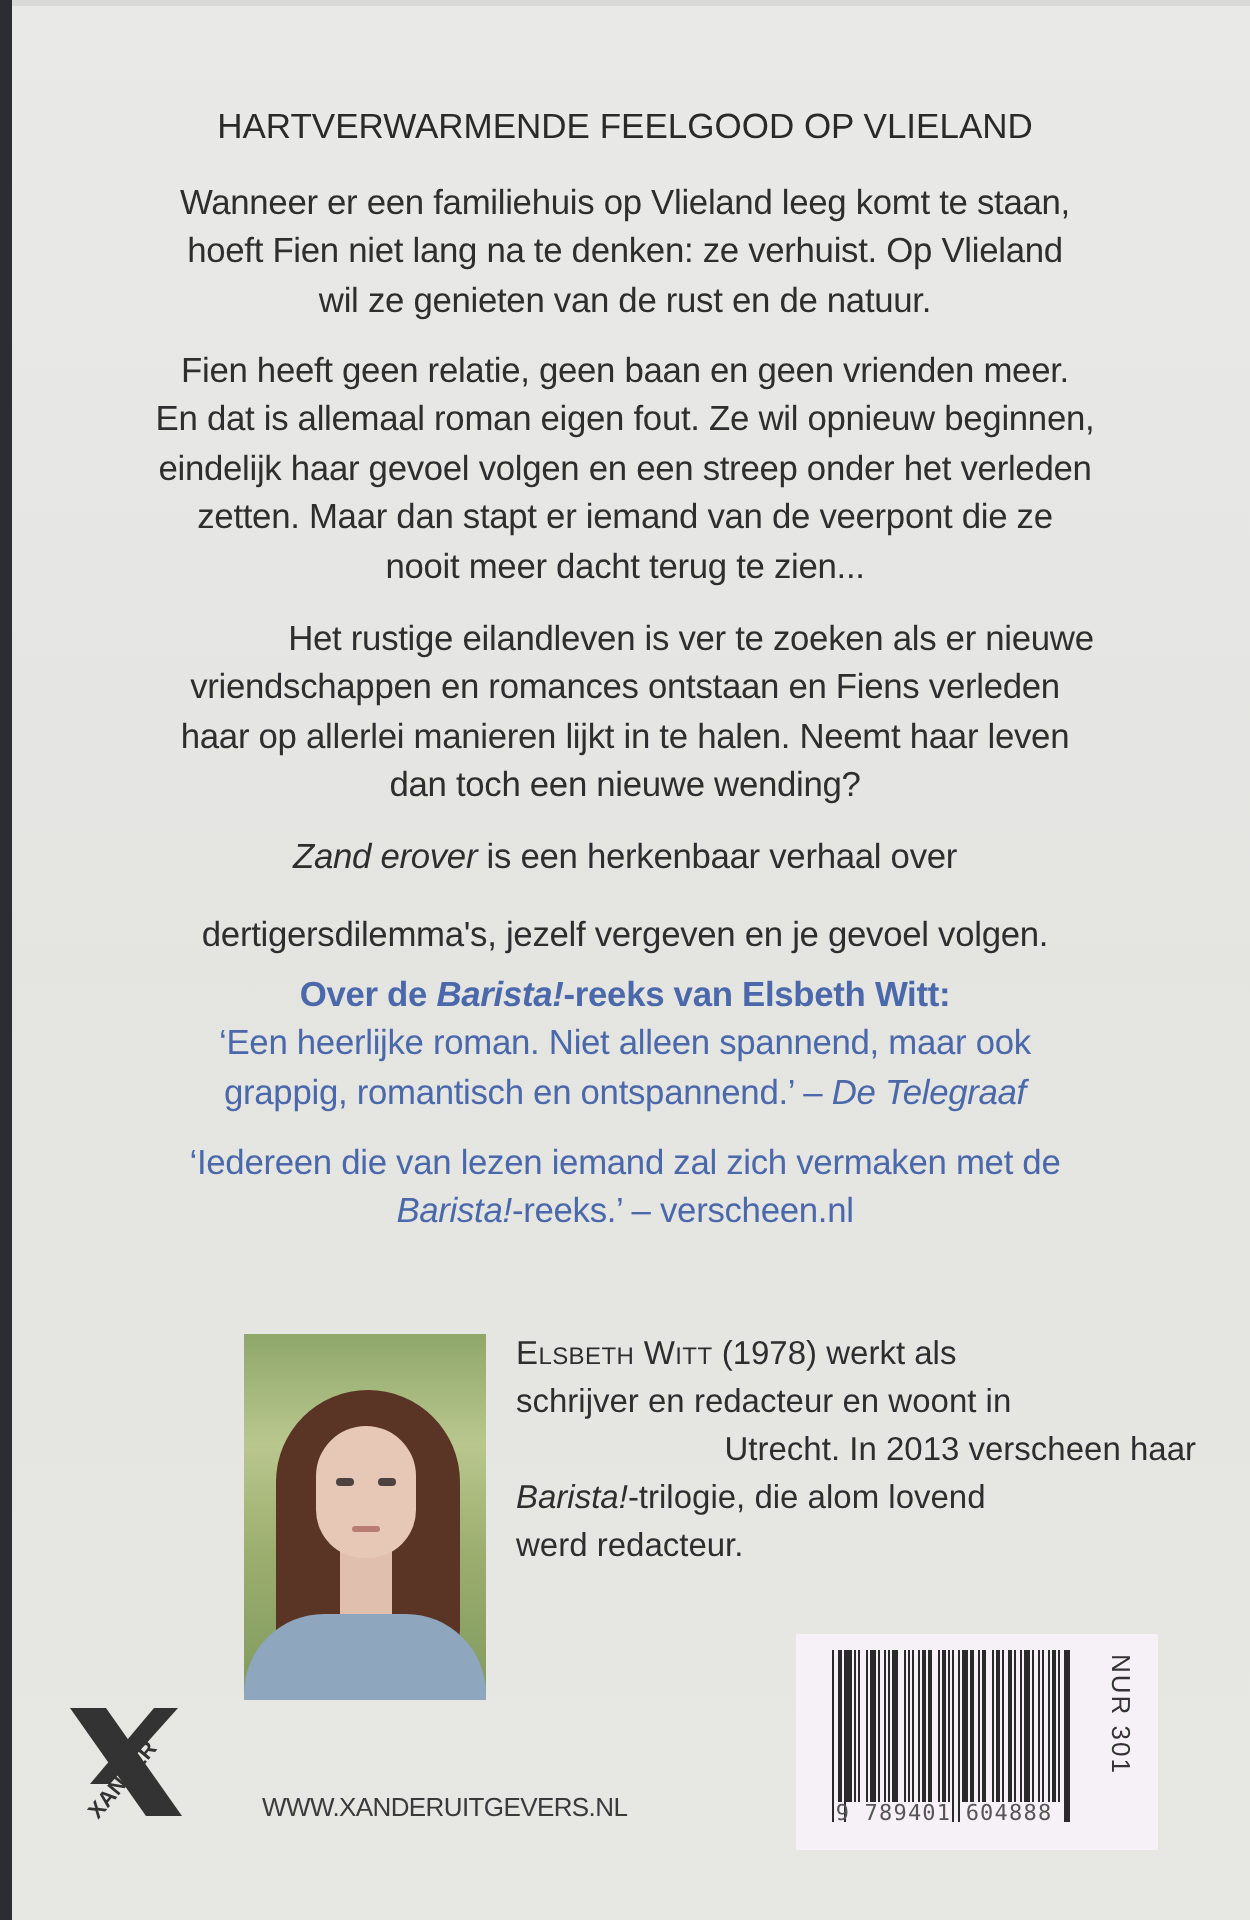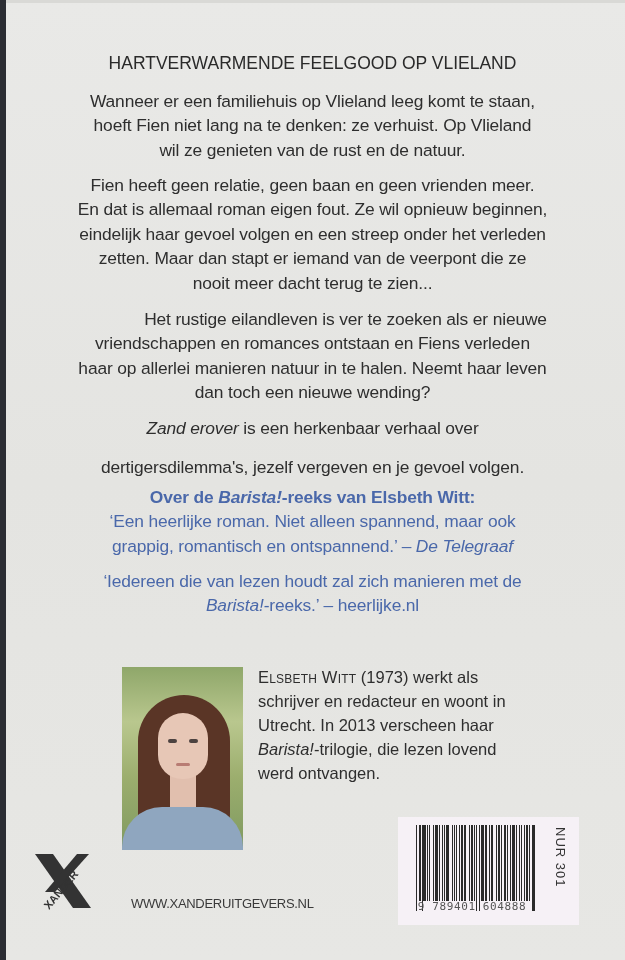--- a/index.html
+++ b/index.html
@@ -103,50 +103,50 @@
 <div class="line" style="top:138px;">wil ze genieten van de rust en de natuur.</div>
 
 <div class="line" style="top:173px;">Fien heeft geen relatie, geen baan en geen vrienden meer.</div>
 <div class="line" style="top:197px;">En dat is allemaal roman eigen fout. Ze wil opnieuw beginnen,</div>
 <div class="line" style="top:222px;">eindelijk haar gevoel volgen en een streep onder het verleden</div>
 <div class="line" style="top:246px;">zetten. Maar dan stapt er iemand van de veerpont die ze</div>
 <div class="line" style="top:271px;">nooit meer dacht terug te zien...</div>
 
 <div class="line" style="top:307px;padding-left:33px;">Het rustige eilandleven is ver te zoeken als er nieuwe</div>
 <div class="line" style="top:331px;">vriendschappen en romances ontstaan en Fiens verleden</div>
-<div class="line" style="top:356px;">haar op allerlei manieren natuur in te halen. Neemt haar leven</div>
+<div class="line" style="top:356px;">haar op allerlei manieren lijkt in te halen. Neemt haar leven</div>
 <div class="line" style="top:380px;">dan toch een nieuwe wending?</div>
 
 <div class="line" style="top:416px;"><em>Zand erover</em><span> is een herkenbaar verhaal over</span></div>
 <div class="line" style="top:455px;">dertigersdilemma's, jezelf vergeven en je gevoel volgen.</div>
 
 <div class="line blue bold" style="top:485px;"><span>Over de </span><em>Barista!</em><span>-reeks van Elsbeth Witt:</span></div>
 
 <div class="line blue" style="top:509px;">‘Een heerlijke roman. Niet alleen spannend, maar ook</div>
 <div class="line blue" style="top:534px;"><span>grappig, romantisch en ontspannend.’ – </span><em>De Telegraaf</em></div>
 
-<div class="line blue" style="top:569px;">‘Iedereen die van lezen houdt zal zich manieren met de</div>
-<div class="line blue" style="top:593px;"><em>Barista!</em><span>-reeks.’ – heerlijke.nl</span></div>
+<div class="line blue" style="top:569px;">‘Iedereen die van lezen iemand zal zich vermaken met de</div>
+<div class="line blue" style="top:593px;"><em>Barista!</em><span>-reeks.’ – verscheen.nl</span></div>
 
 <div class="photo">
   <div class="hair"></div>
   <div class="neck"></div>
   <div class="shirt"></div>
   <div class="face">
     <div class="eye l"></div>
     <div class="eye r"></div>
     <div class="mouth"></div>
   </div>
 </div>
 
-<div class="bio" style="top:665px;"><span class="caps">Elsbeth Witt</span><span> (1973) werkt als</span></div>
+<div class="bio" style="top:665px;"><span class="caps">Elsbeth Witt</span><span> (1978) werkt als</span></div>
 <div class="bio" style="top:689px;">schrijver en redacteur en woont in</div>
-<div class="bio" style="top:713px;">Utrecht. In 2013 verscheen haar</div>
-<div class="bio" style="top:737px;"><em>Barista!</em><span>-trilogie, die lezen lovend</span></div>
-<div class="bio" style="top:761px;">werd ontvangen.</div>
+<div class="bio" style="top:713px;text-align:right;">Utrecht. In 2013 verscheen haar</div>
+<div class="bio" style="top:737px;"><em>Barista!</em><span>-trilogie, die alom lovend</span></div>
+<div class="bio" style="top:761px;">werd redacteur.</div>
 
 <div class="barcode-label">
   <div class="bars">
     <span class="guard" style="width:1px"></span>
       <span style="width:2px;margin-left:1px"></span>
       <span class="guard" style="width:1px"></span>
     <span style="width:3px"></span>
       <span style="width:1px"></span>
       <span style="width:2px"></span>
       <span style="width:1px;margin-left:2px"></span>

